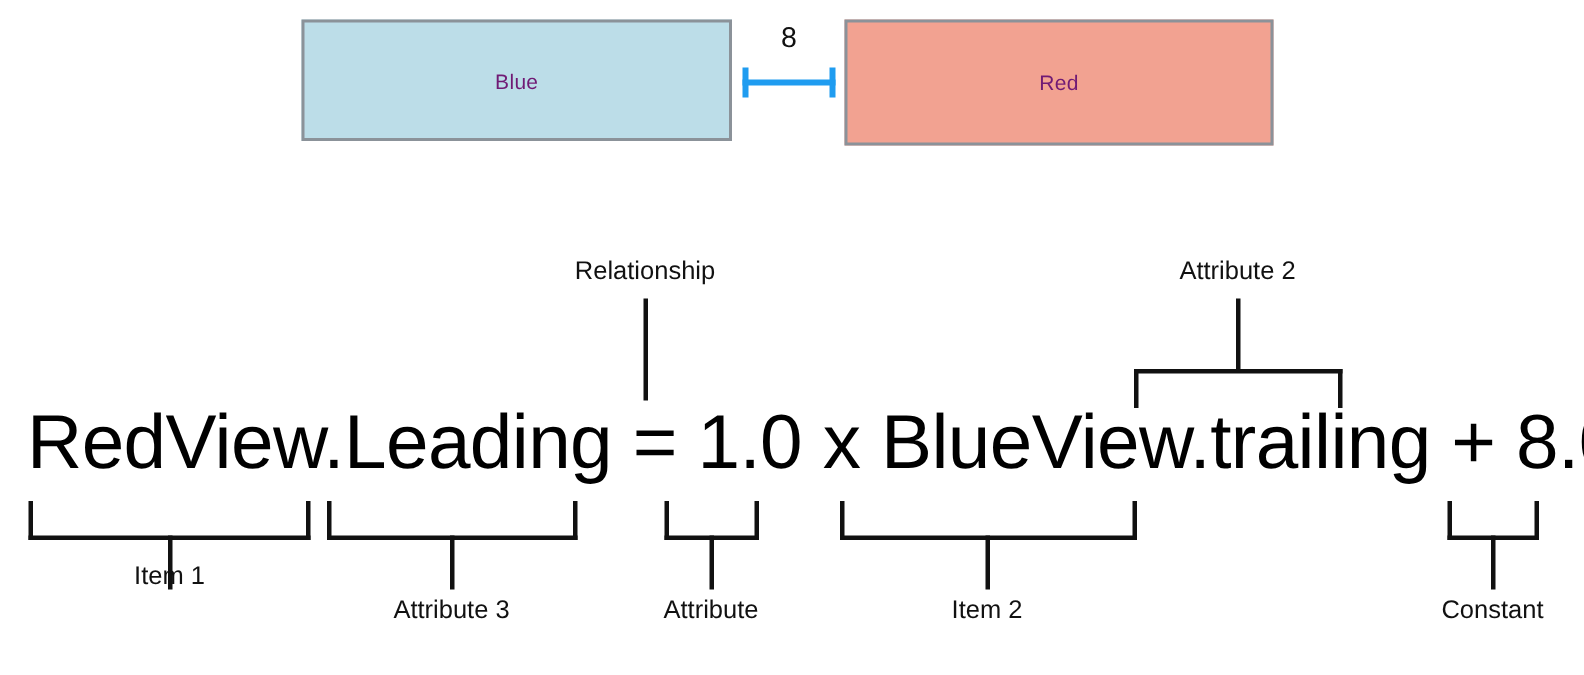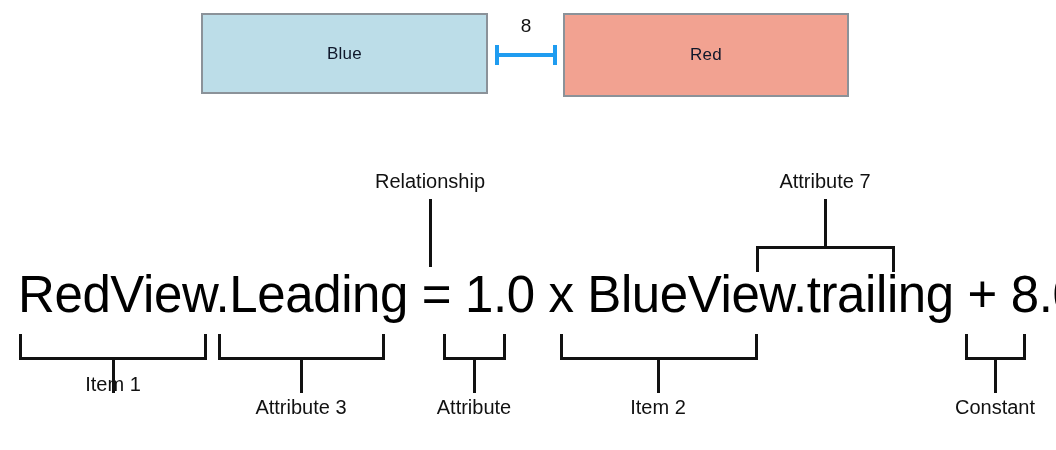--- a/index.html
+++ b/index.html
@@ -24,22 +24,22 @@
   
   .view-box {
     position: absolute;
     box-sizing: border-box;
     border: 2px solid #8b9299;
     display: flex;
     align-items: center;
     justify-content: center;
   }
   .view-box .view-label {
-    font-size: 17px;
-    color: #0f172a;
+    font-size: 14px;
+    color: #701a75;
     letter-spacing: 0.2px;
   }
   #blue-view {
     left: 201px;
     top: 13px;
     width: 287px;
     height: 81px;
     background: #bcdde8;
   }
   #red-view {
@@ -98,21 +98,21 @@
     letter-spacing: -0.4px;
     white-space: nowrap;
     color: #000000;
     padding-left: 18px;
     box-sizing: border-box;
   }
 
   
   .anno-label {
     position: absolute;
-    font-size: 20px;
+    font-size: 17px;
     line-height: 22px;
     color: #111111;
     text-align: center;
     white-space: nowrap;
   }
 
   
   
   .bracket-up {
     position: absolute;
@@ -153,21 +153,21 @@
 
   <div id="spacing-indicator">
     <div class="beam-cap left"></div>
     <div class="beam-bar"></div>
     <div class="beam-cap right"></div>
   </div>
 
   <div class="anno-label" style="left:360px; top:170px; width:140px;">Relationship</div>
   <div class="stem" style="left:429px; top:199px; height:68px;"></div>
 
-  <div class="anno-label" style="left:755px; top:170px; width:140px;">Attribute 7</div>
+  <div class="anno-label" style="left:755px; top:170px; width:140px;">Attribute 2</div>
   <div class="stem" style="left:824px; top:199px; height:48px;"></div>
   <div class="bracket-down" style="left:756px; top:246px; width:139px; height:26px;"></div>
 
   <div id="equation">RedView.Leading = 1.0 x BlueView.trailing + 8.0</div>
 
   <div class="bracket-up" style="left:19px; top:334px; width:188px; height:26px;"></div>
   <div class="stem" style="left:112px; top:357px; height:36px;"></div>
   <div class="anno-label" style="left:43px; top:373px; width:140px;">Item 1</div>
 
   <div class="bracket-up" style="left:218px; top:334px; width:167px; height:26px;"></div>

